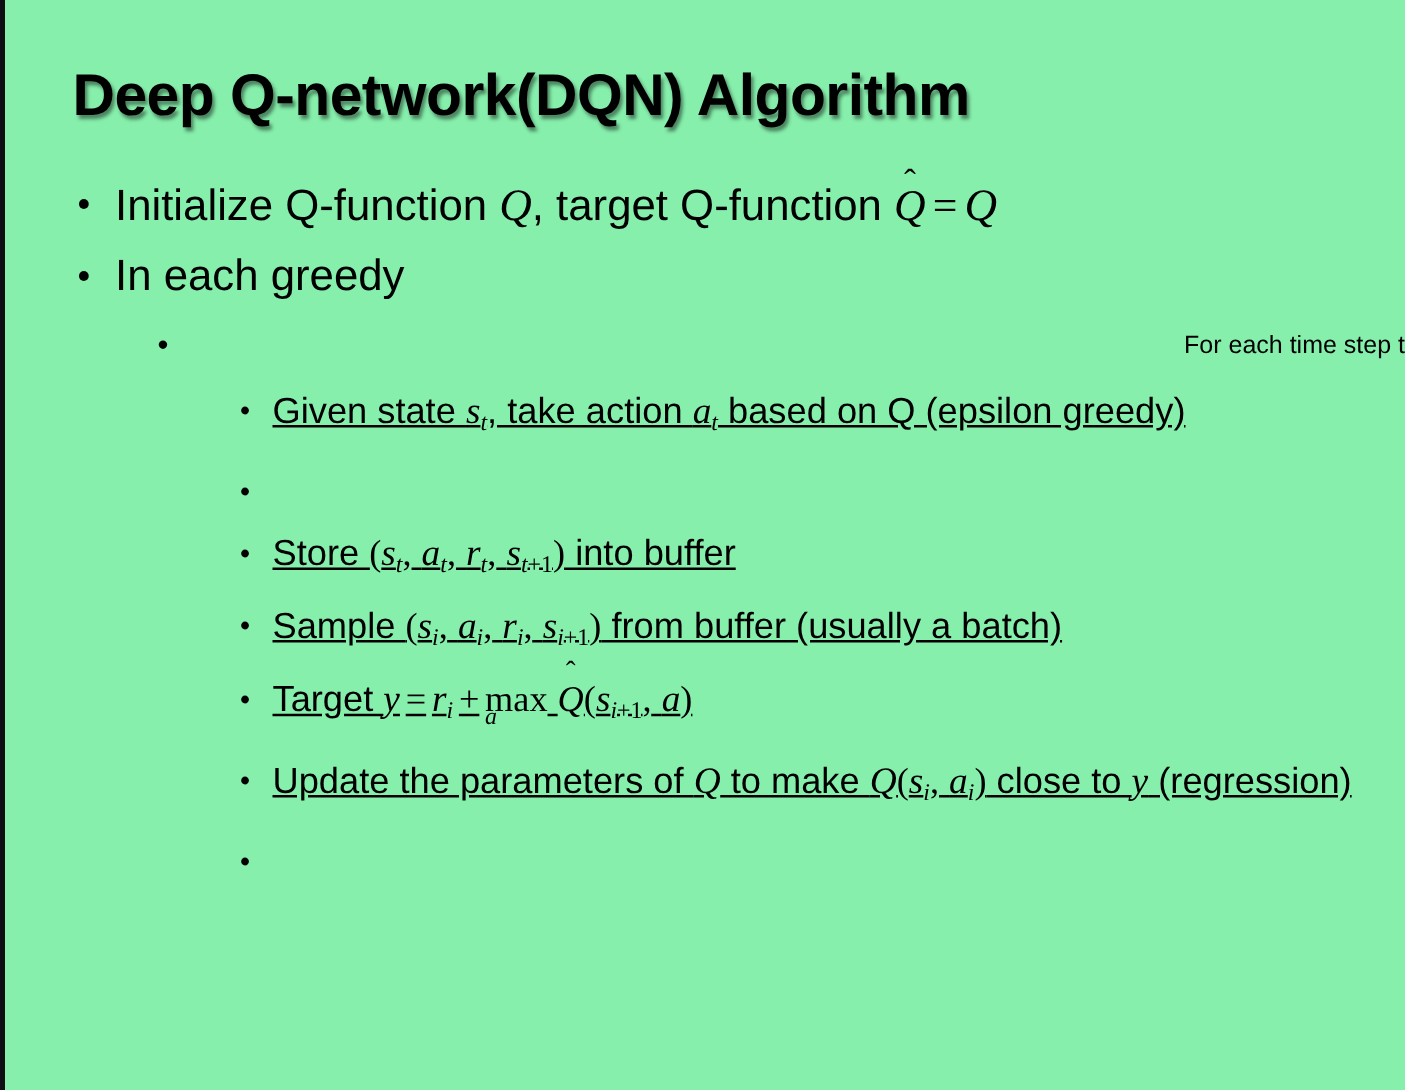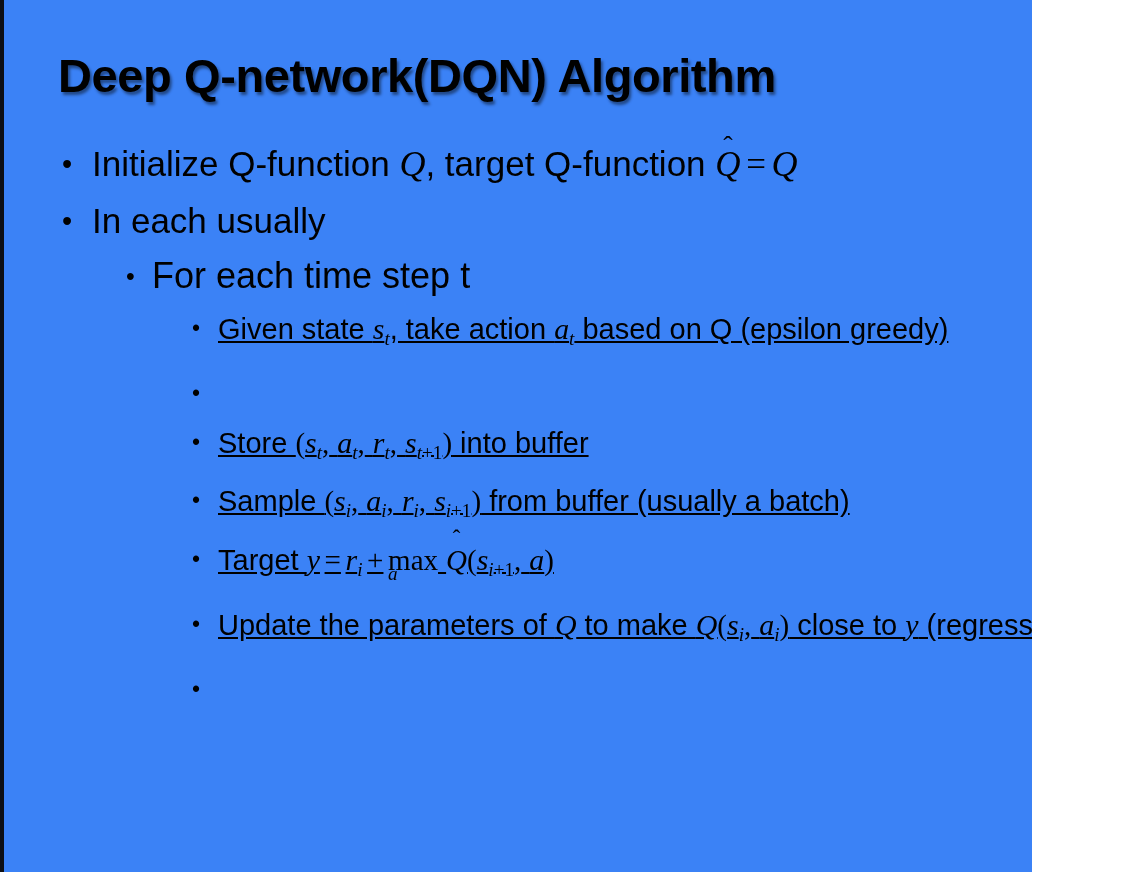--- a/index.html
+++ b/index.html
@@ -5,23 +5,23 @@
   html, body {
     margin: 0;
     padding: 0;
     background: #ffffff;
   }
   body {
     font-family: "Liberation Sans", sans-serif;
   }
   .slide {
     position: relative;
-    width: 1032px;
+    width: 1124px;
     height: 872px;
-    background: #3b82f6;
+    background: #86efac;
     overflow: hidden;
     box-sizing: border-box;
   }
   
   .left-edge {
     position: absolute;
     left: 0;
     top: 0;
     width: 4px;
     height: 872px;
@@ -77,22 +77,23 @@
   }
 
   
   .lvl2 { margin-top: 14px; margin-bottom: 10px; padding-left: 126px; }
   .lvl2 .bullet-mark {
     width: 26px;
     font-size: 25px;
     line-height: 38px;
   }
   .lvl2 .bullet-text {
-    font-size: 36px;
+    font-size: 20px;
     line-height: 38px;
+    text-align: right;
   }
 
   
   .lvl3 { margin-top: 8px; padding-left: 192px; padding-right: 20px; }
   .lvl3 .bullet-mark {
     width: 26px;
     font-size: 23px;
     line-height: 47px;
   }
   .lvl3 .bullet-text {
@@ -173,21 +174,21 @@
 
   <div class="body-list">
 
     <div class="bullet-row lvl1">
       <span class="bullet-mark">•</span>
       <span class="bullet-text">Initialize Q-function <span class="m">Q</span>, target Q-function <span class="hat-wrap">Q<span class="hat">̂</span></span><span class="mr eqsp">=</span><span class="m">Q</span></span>
     </div>
 
     <div class="bullet-row lvl1">
       <span class="bullet-mark">•</span>
-      <span class="bullet-text">In each usually</span>
+      <span class="bullet-text">In each greedy</span>
     </div>
 
     <div class="bullet-row lvl2">
       <span class="bullet-mark">•</span>
       <span class="bullet-text">For each time step t</span>
     </div>
 
     <div class="bullet-row lvl3">
       <span class="bullet-mark">•</span>
       <span class="bullet-text">Given state <span class="m">s<span class="sub">t</span></span>, take action <span class="m">a<span class="sub">t</span></span> based on Q (epsilon greedy)</span>

